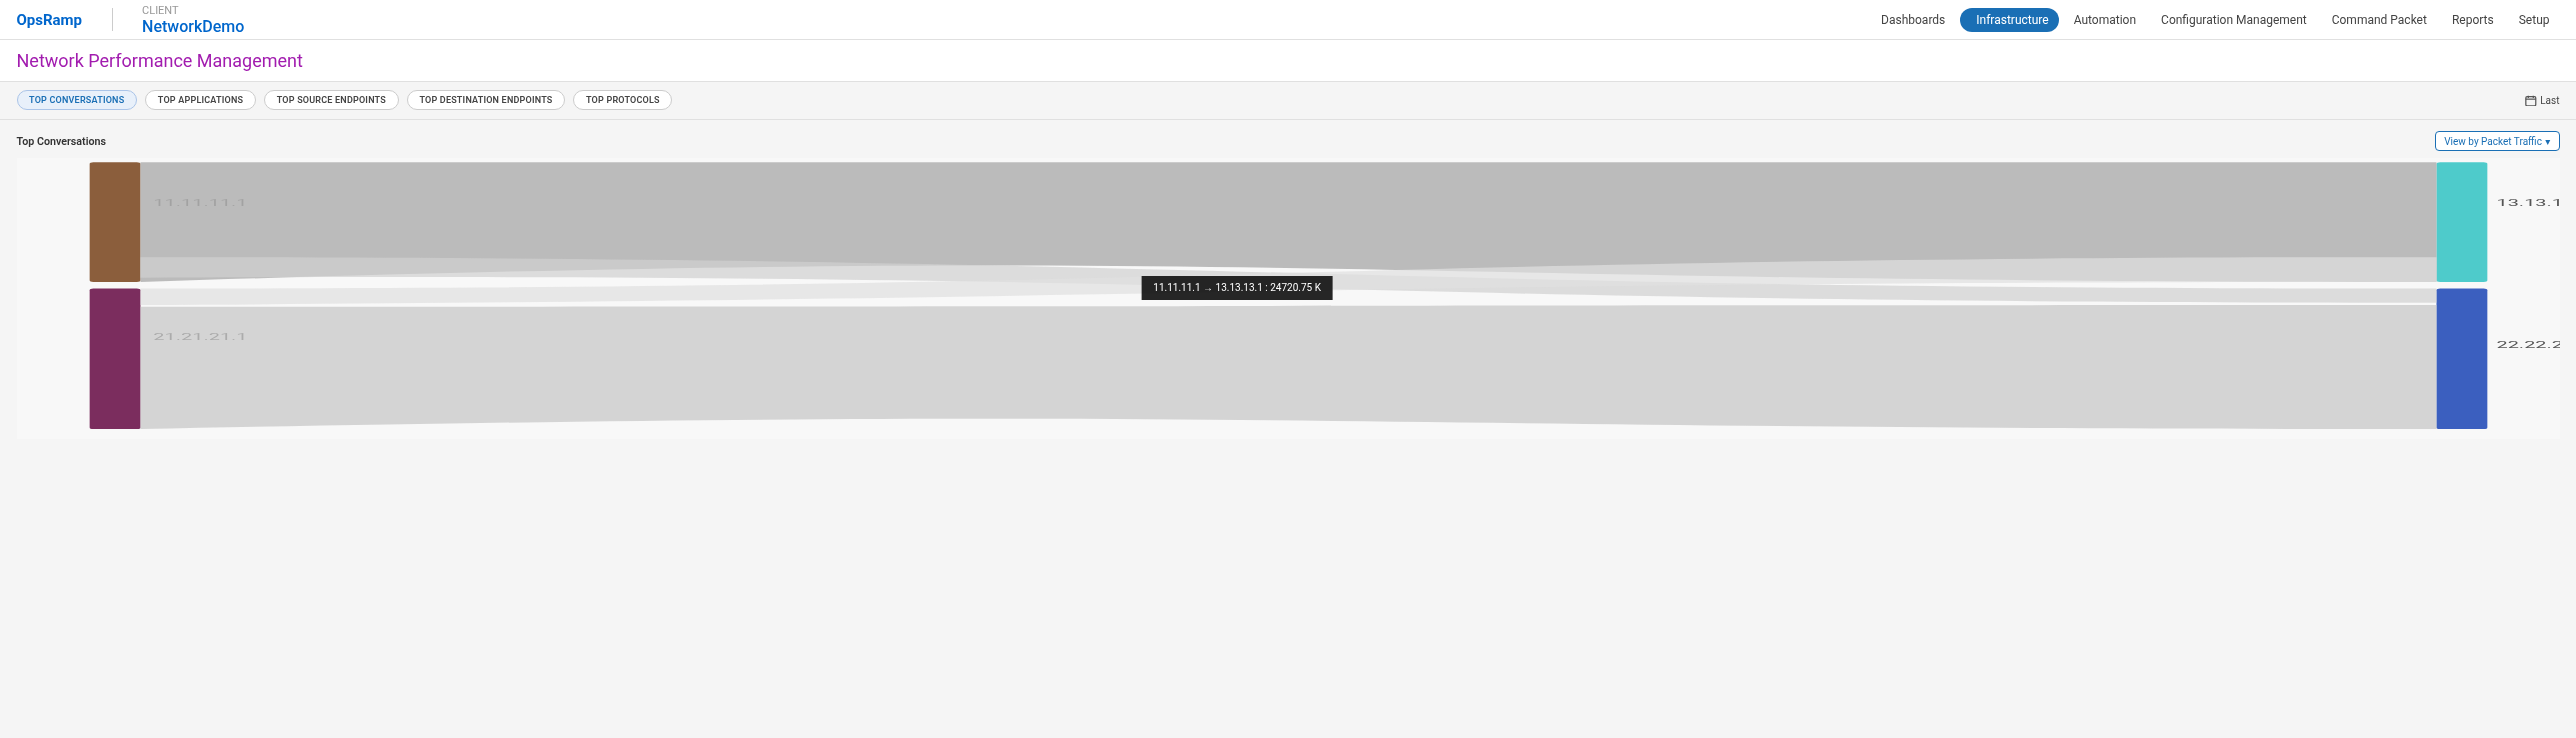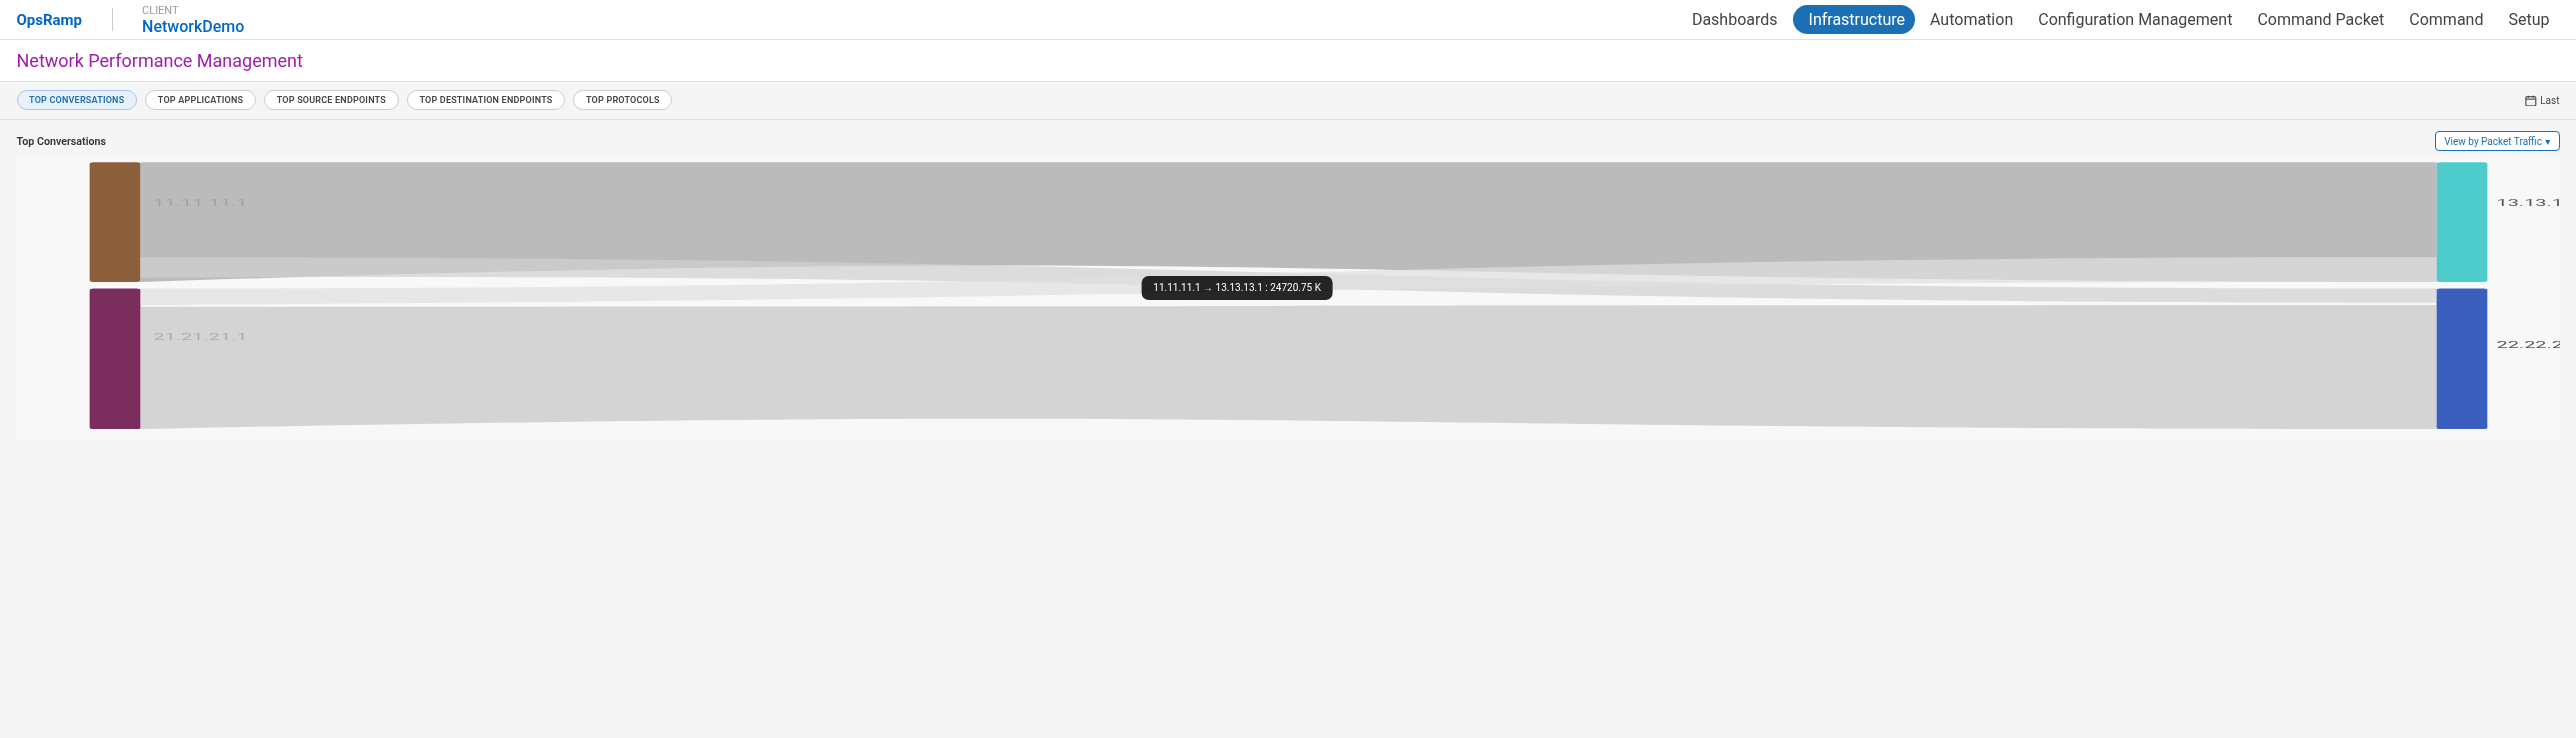--- a/index.html
+++ b/index.html
@@ -47,21 +47,21 @@
     }
     .nav-items {
       display: flex;
       align-items: center;
       gap: 5px;
       margin-left: auto;
     }
     .nav-item {
       padding: 5px 10px;
       border-radius: 3.3px;
-      font-size: 16px;
+      font-size: 12px;
       color: #444;
       cursor: pointer;
       white-space: nowrap;
     }
     .nav-item.active {
       background: #1a6fb5;
       color: #fff;
       border-radius: 16.5px;
       padding-left: 16px;
     }
@@ -192,21 +192,21 @@
       width: 100%;
       height: 100%;
     }
 
     
     .tooltip {
       position: absolute;
       background: rgba(20,20,20,0.92);
       color: #fff;
       padding: 6.6px 11.6px;
-      border-radius: 7px;
+      border-radius: 0;
       font-size: 10px;
       white-space: nowrap;
       pointer-events: none;
       top: 42%;
       left: 48%;
       transform: translateX(-50%);
     }
   </style>
 </head>
 <body>
@@ -219,21 +219,21 @@
       <span class="client-label">Client</span>
       <span class="client-name">NetworkDemo</span>
     </div>
   </div>
   <div class="nav-items">
     <span class="nav-item">Dashboards</span>
     <span class="nav-item active">Infrastructure</span>
     <span class="nav-item">Automation</span>
     <span class="nav-item">Configuration Management</span>
     <span class="nav-item">Command Packet</span>
-    <span class="nav-item">Command</span>
+    <span class="nav-item">Reports</span>
     <span class="nav-item">Setup</span>
   </div>
 </div>
 
 <div class="page-title-bar">
   <h1 class="page-title">Network Performance Management</h1>
 </div>
 
 <div class="tab-bar">
   <span class="tab-pill active">TOP CONVERSATIONS</span>

